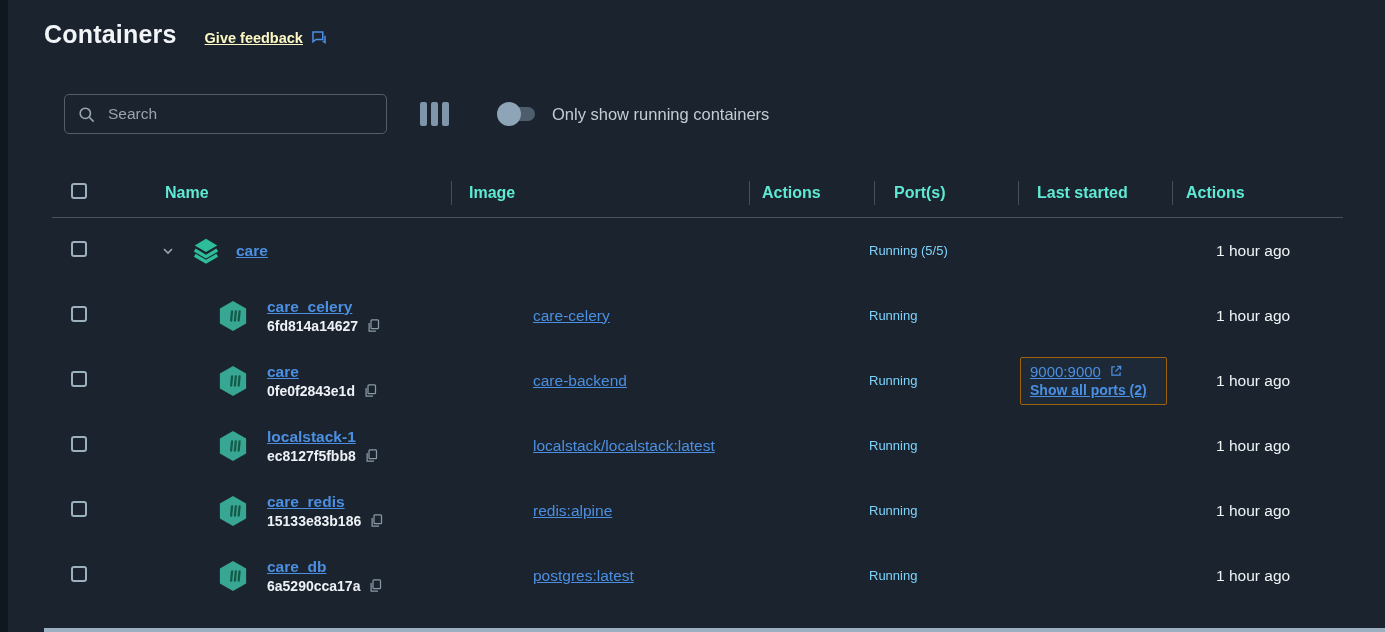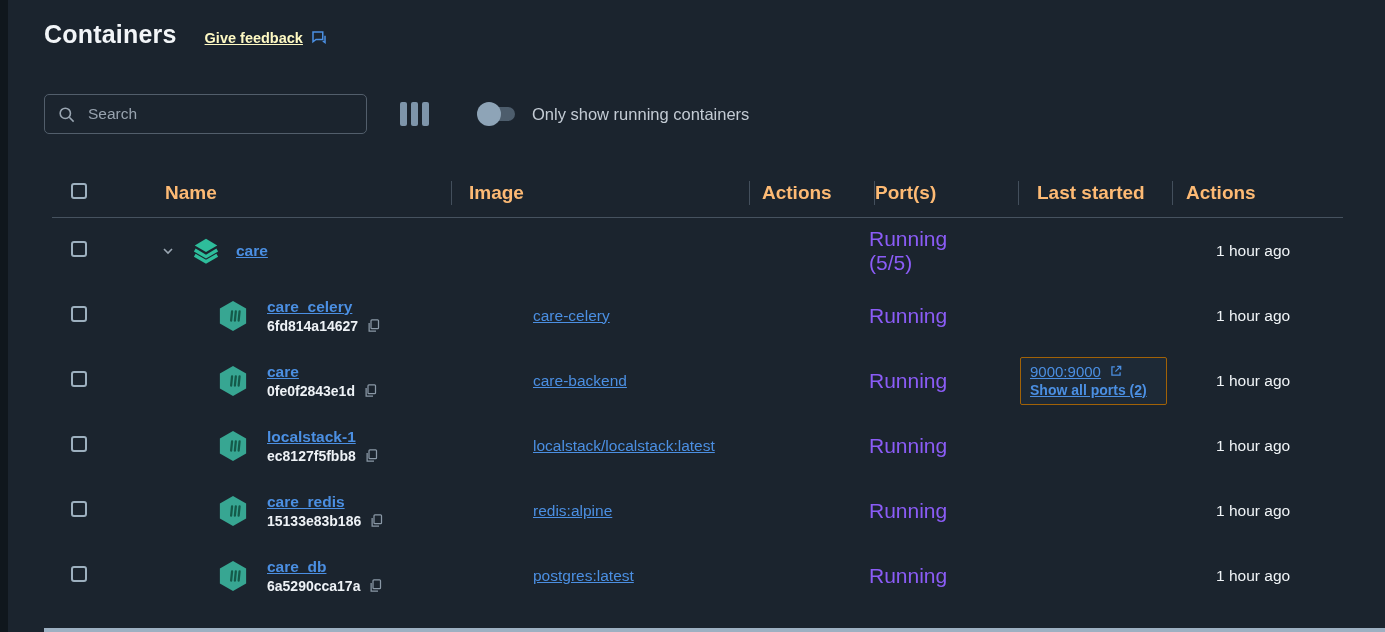--- a/index.html
+++ b/index.html
@@ -20,21 +20,21 @@
   
   .page-header { display: flex; align-items: baseline; gap: 28px; }
   .page-title { font-size: 25px; font-weight: bold; color: #f2f5f8; letter-spacing: 0.2px; }
   .feedback { display: flex; align-items: center; gap: 7px; }
   .feedback a { color: #fef9c3; font-size: 14.5px; font-weight: bold; text-decoration: underline; cursor: pointer; }
 
   
   .toolbar { margin-top: 45px; display: flex; align-items: center; }
   .search-box {
     width: 323px; height: 40px; border: 1px solid #525e6b; border-radius: 5px;
-    display: flex; align-items: center; padding: 0 12px; gap: 12px; background: transparent;
+    display: flex; align-items: center; padding: 0 12px; gap: 12px; background: transparent; margin-left: 20px;
   }
   .search-box input {
     background: transparent; border: none; outline: none; color: #dfe5ea;
     font-size: 15.5px; width: 100%; font-family: "Liberation Sans", sans-serif;
   }
   .search-box input::placeholder { color: #98a3af; opacity: 1; }
   .columns-btn { margin-left: 33px; display: flex; gap: 4px; cursor: pointer; }
   .columns-btn .bar { width: 7px; height: 24px; border-radius: 2px; background: #7e95aa; }
   .toggle-wrap { margin-left: 48px; display: flex; align-items: center; gap: 15px; cursor: pointer; }
   .toggle { position: relative; width: 40px; height: 18px; }
@@ -43,45 +43,45 @@
   .toggle-label { color: #c3cbd4; font-size: 16.5px; }
 
   
   .table { margin-top: 35px; margin-left: 8px; width: 1291px; }
   .trow {
     display: grid;
     grid-template-columns: 66px 333px 298px 125px 144px 154px 1fr;
     align-items: center;
   }
   .thead { height: 49px; border-bottom: 1px solid #46525f; }
-  .thead .th { font-size: 19px; font-weight: bold; color: #fdba74; height: 24px; display: flex; align-items: center; }
+  .thead .th { font-size: 16px; font-weight: bold; color: #5eead4; height: 24px; display: flex; align-items: center; }
   .th.sep { border-left: 1px solid #434f5c; }
   .th-name { padding-left: 47px; }
   .th-image { padding-left: 17px; }
   .th-status { padding-left: 12px; }
-  .th-ports { }
+  .th-ports { padding-left: 19px; }
   .th-started { padding-left: 18px; }
   .th-actions { padding-left: 13px; }
 
   .drow { height: 65px; gap: 36px; }
   .cell-select { padding-left: 19px; }
   .checkbox {
     width: 16px; height: 16px; border: 2px solid #9db0bf; border-radius: 3px;
     display: inline-block; cursor: pointer; background: transparent;
   }
   .name-cell { display: flex; align-items: center; }
   .group-name-cell { padding-left: 6px; gap: 15px; }
   .child-name-cell { padding-left: 64px; gap: 19px; }
   .name-stack { display: flex; flex-direction: column; gap: 2px; }
   a.row-link { color: #4b8fe2; text-decoration: underline; cursor: pointer; }
   .name-link { font-size: 15.5px; font-weight: bold; }
   .image-link { font-size: 15.5px; }
   .cid { display: flex; align-items: center; gap: 8px; color: #eef2f6; font-size: 14px; font-weight: bold; }
   .cell-image { padding-left: 10px; }
-  .cell-status { padding-left: 12px; font-size: 21px; color: #8b5cf6; }
+  .cell-status { padding-left: 12px; font-size: 13px; color: #7dd3fc; }
   .cell-ports { padding-left: 2px; }
   .ports-box {
     border: 1px solid #a16207; border-radius: 2px; padding: 5px 8px 6px 9px;
     background: rgba(63,111,174,0.07); width: 147px;
   }
   .ports-line1 { display: flex; align-items: center; gap: 8px; font-size: 15px; }
   .ports-line2 { font-size: 14px; font-weight: bold; margin-top: 2px; }
   .cell-started { padding-left: 18px; font-size: 15.5px; color: #f0f4f7; }
   .cell-actions { display: flex; align-items: center; padding-left: 16px; }
   .stop-btn { width: 14px; height: 14px; background: #7f96ac; border-radius: 2px; cursor: pointer; }

